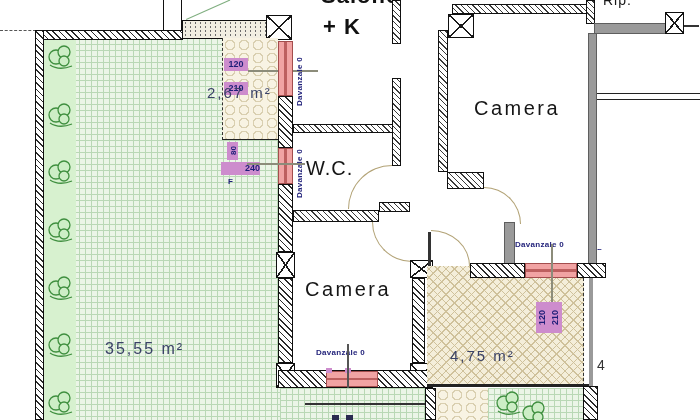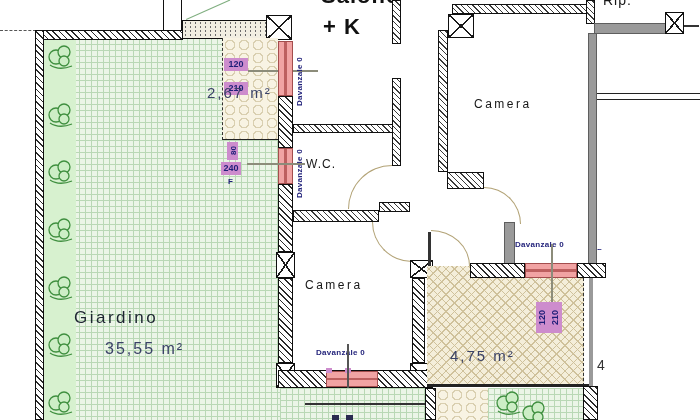--- a/index.html
+++ b/index.html
@@ -18,21 +18,21 @@
   .grid-green{background-color:#ebf5e7;background-image:
     linear-gradient(#b9d8b5 1px,transparent 1px),linear-gradient(90deg,#b9d8b5 1px,transparent 1px);background-size:6px 6px;}
   .tiles{background-color:#f8f3e3;background-image:radial-gradient(circle at 7px 7px,transparent 4.2px,#d9cfb0 4.2px,#d9cfb0 5.4px,transparent 5.4px);background-size:14px 13px;}
   .xhatch{background-color:#f4eeda;background-image:
     repeating-linear-gradient(45deg,transparent 0,transparent 5px,#cfc19b 5px,#cfc19b 6px),
     repeating-linear-gradient(-45deg,transparent 0,transparent 5px,#cfc19b 5px,#cfc19b 6px);}
   
   .win-v{background:linear-gradient(to right,#f1a3a3 0 42%,#bd5f5f 42% 58%,#f1a3a3 58% 100%);border:1px solid #a34d4d;box-sizing:border-box;}
   .win-h{background:linear-gradient(to bottom,#f1a3a3 0 42%,#bd5f5f 42% 58%,#f1a3a3 58% 100%);border:1px solid #a34d4d;box-sizing:border-box;}
   
-  .room-label{color:#161616;font-size:12px;letter-spacing:2.5px;white-space:nowrap;}
+  .room-label{color:#161616;font-size:20px;letter-spacing:2.5px;white-space:nowrap;}
   .big-label{color:#111;font-size:21px;font-weight:700;letter-spacing:1px;white-space:nowrap;}
   .area-label{color:#3a4267;font-size:15px;letter-spacing:2px;white-space:nowrap;}
   .sill{color:#1e1e78;font-size:8px;font-weight:700;letter-spacing:.3px;white-space:nowrap;}
   .vtext{writing-mode:vertical-rl;transform:rotate(180deg);}
   .dimbox{background:#cd8ccd;color:#1e1e78;font-size:9px;font-weight:700;text-align:center;line-height:13px;white-space:nowrap;}
   .dimbox.rot{writing-mode:vertical-rl;transform:rotate(180deg);line-height:13px;text-align:center;}
   
   .leader{background:#8c8c7a;}
   .dline{background:#333;}
   .arc{background:transparent;box-sizing:border-box;}
@@ -83,21 +83,20 @@
       </svg>
     <svg class="bush" width="28" height="26" viewBox="0 0 28 26">
         <use href="#bushsym"></use>
       </svg>
     <svg class="bush" width="28" height="26" viewBox="0 0 28 26">
         <use href="#bushsym"></use>
       </svg>
   </div>
   <div class="a hatch" style="left:35px;top:30px;width:148px;height:10px;"></div>
   <div class="a hatch" style="left:35px;top:30px;width:9px;height:390px;"></div>
-  <div class="a room-label" style="left:74px;top:308px;font-size:17px;color:#1c2430;">Giardino</div>
   <div class="a area-label" style="left:105px;top:340px;font-size:16px;">35,55 m²</div>
 
   <div class="a stipple" style="left:182px;top:20px;width:85px;height:19px;"></div>
   <div class="a xcol" style="left:266px;top:15px;width:26px;height:25px;"></div>
 
   <div class="a tiles" style="left:222px;top:38px;width:56px;height:102px;border-left:1.5px dashed #333;border-bottom:1.5px solid #222;box-sizing:border-box;"></div>
   <div class="a dimbox" style="left:224px;top:58px;width:24px;height:13px;">120</div>
   <div class="a dimbox" style="left:224px;top:82px;width:24px;height:13px;">210</div>
   <div class="a leader" style="left:248px;top:70px;width:70px;height:1.5px;"></div>
   <div class="a area-label" style="left:207px;top:84px;">2,67 m²</div>
@@ -115,21 +114,21 @@
   <div class="a sill vtext" style="left:295px;top:40px;height:66px;">Davanzale 0</div>
 
   <div class="a hatch-thin" style="left:392px;top:0;width:9px;height:44px;"></div>
   <div class="a hatch-thin" style="left:392px;top:78px;width:9px;height:88px;"></div>
   <div class="a hatch-thin" style="left:293px;top:124px;width:100px;height:9px;"></div>
   <div class="a arc arc-tl" style="left:348px;top:165px;width:44px;height:44px;"></div>
 
   <div class="a room-label" style="left:306px;top:157px;letter-spacing:1px;">W.C.</div>
   <div class="a sill vtext" style="left:295px;top:130px;height:68px;">Davanzale 0</div>
   <div class="a dimbox rot" style="left:227px;top:142px;width:11px;height:18px;font-size:8px;">80</div>
-  <div class="a dimbox" style="left:221px;top:162px;width:20px;height:13px;">240</div>
+  <div class="a dimbox" style="left:221px;top:162px;width:39px;height:13px;text-align:right;">240</div>
   <div class="a sill" style="left:228px;top:177px;">F</div>
   <div class="a leader" style="left:247px;top:163px;width:58px;height:1.5px;"></div>
 
   <div class="a hatch-thin" style="left:293px;top:210px;width:86px;height:12px;"></div>
   <div class="a hatch-thin" style="left:379px;top:202px;width:31px;height:10px;"></div>
   <div class="a arc arc-bl" style="left:372px;top:222px;width:40px;height:40px;"></div>
 
   <div class="a room-label" style="left:305px;top:278px;">Camera</div>
   <div class="a sill" style="left:316px;top:348px;">Davanzale 0</div>
   <div class="a xcol" style="left:410px;top:260px;width:23px;height:18px;"></div>

